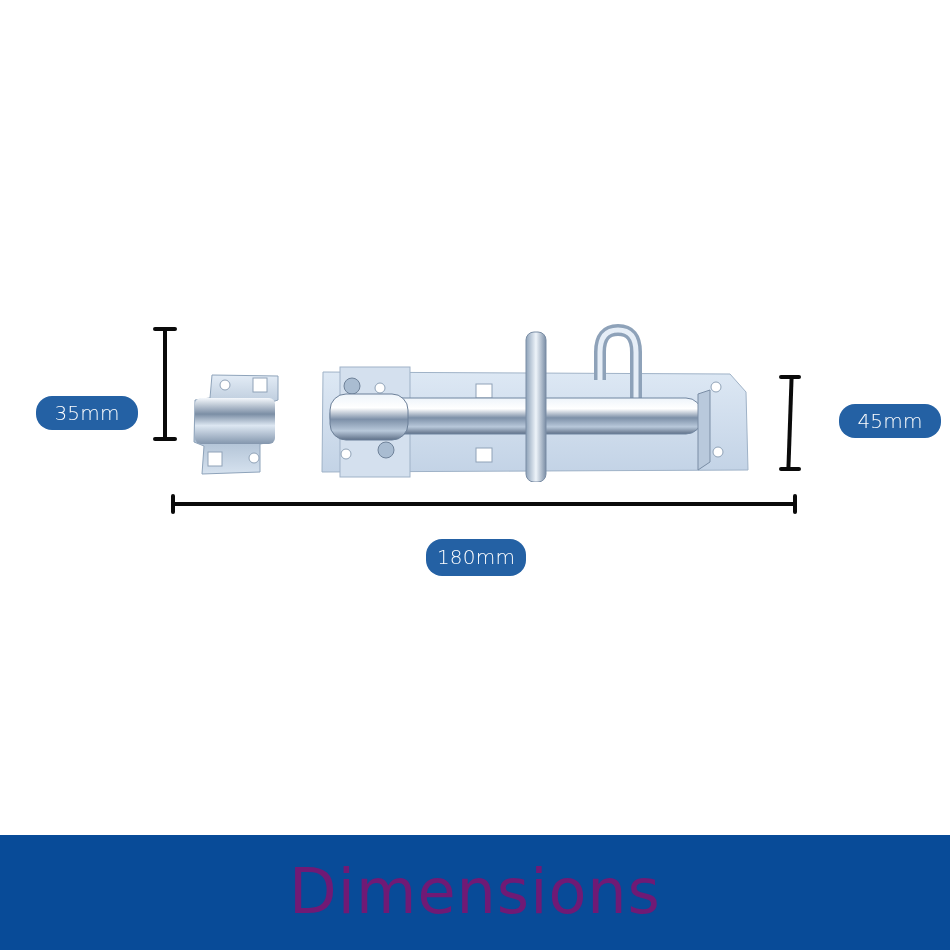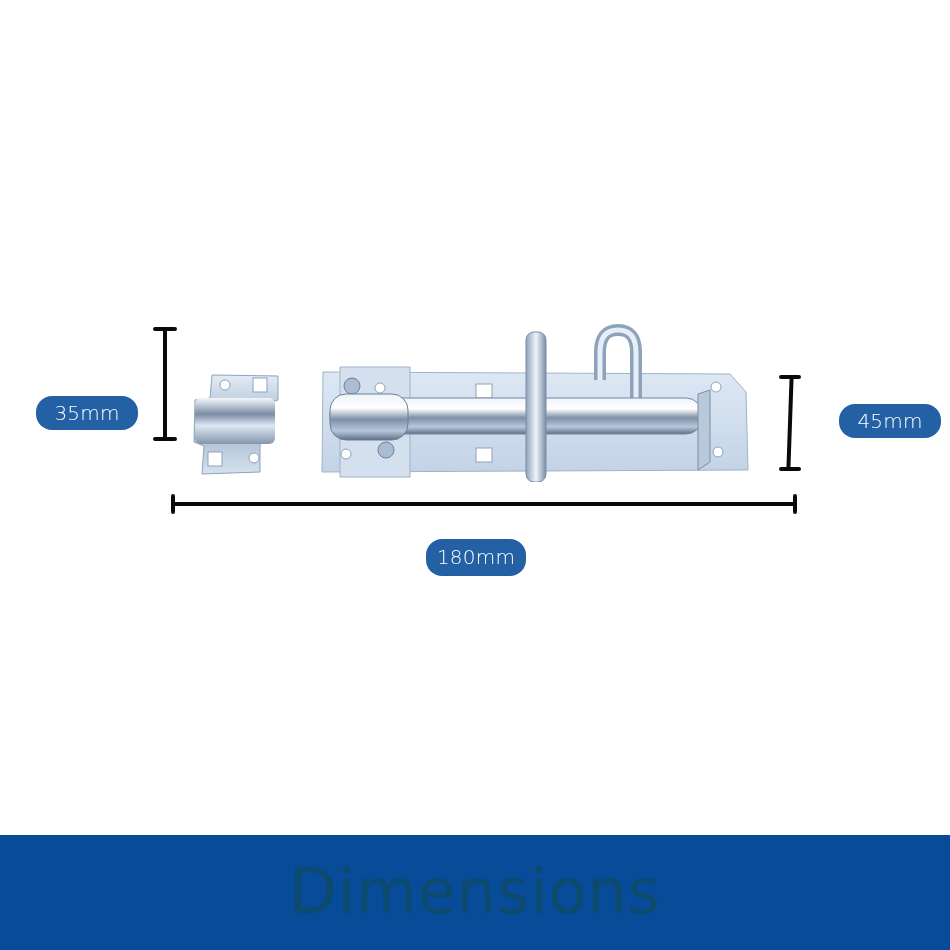--- a/index.html
+++ b/index.html
@@ -1,21 +1,21 @@
 <!DOCTYPE html>
 <html><head>
 <meta charset="utf-8">
 <style>
   html, body { margin:0; padding:0; }
   body { width:950px; height:950px; position:relative; background:#ffffff; overflow:hidden; font-family:"DejaVu Sans", sans-serif; }
   .abs { position:absolute; }
   .pill { position:absolute; background:#2461a4; color:#ffffff; border-radius:16px; font-size:20px; line-height:30px; text-align:center; font-family:"DejaVu Sans", sans-serif; font-weight:300; letter-spacing:0.2px; }
   .bar { position:absolute; background:#0a0a0a; }
   .banner { position:absolute; left:0; top:835px; width:950px; height:115px; background:#084b98; }
-  .banner-title { position:absolute; left:0; width:950px; top:852px; text-align:center; color:#0c4a6e; font-size:62px; font-family:"DejaVu Sans", sans-serif; font-weight:normal; letter-spacing:1px; line-height:80px; }
+  .banner-title { position:absolute; left:0; width:950px; top:852px; text-align:center; color:#701a75; font-size:62px; font-family:"DejaVu Sans", sans-serif; font-weight:normal; letter-spacing:1px; line-height:80px; }
 </style>
 </head>
 <body>
 
 <svg class="abs" style="left:190px;top:370px;" width="95" height="110" viewBox="0 0 95 110">
   <defs>
     <linearGradient id="kg" x1="0" y1="0" x2="0" y2="1">
       <stop offset="0" stop-color="#e3ecf6"></stop>
       <stop offset="0.5" stop-color="#9fb3c9"></stop>
       <stop offset="1" stop-color="#d6e2ef"></stop>

